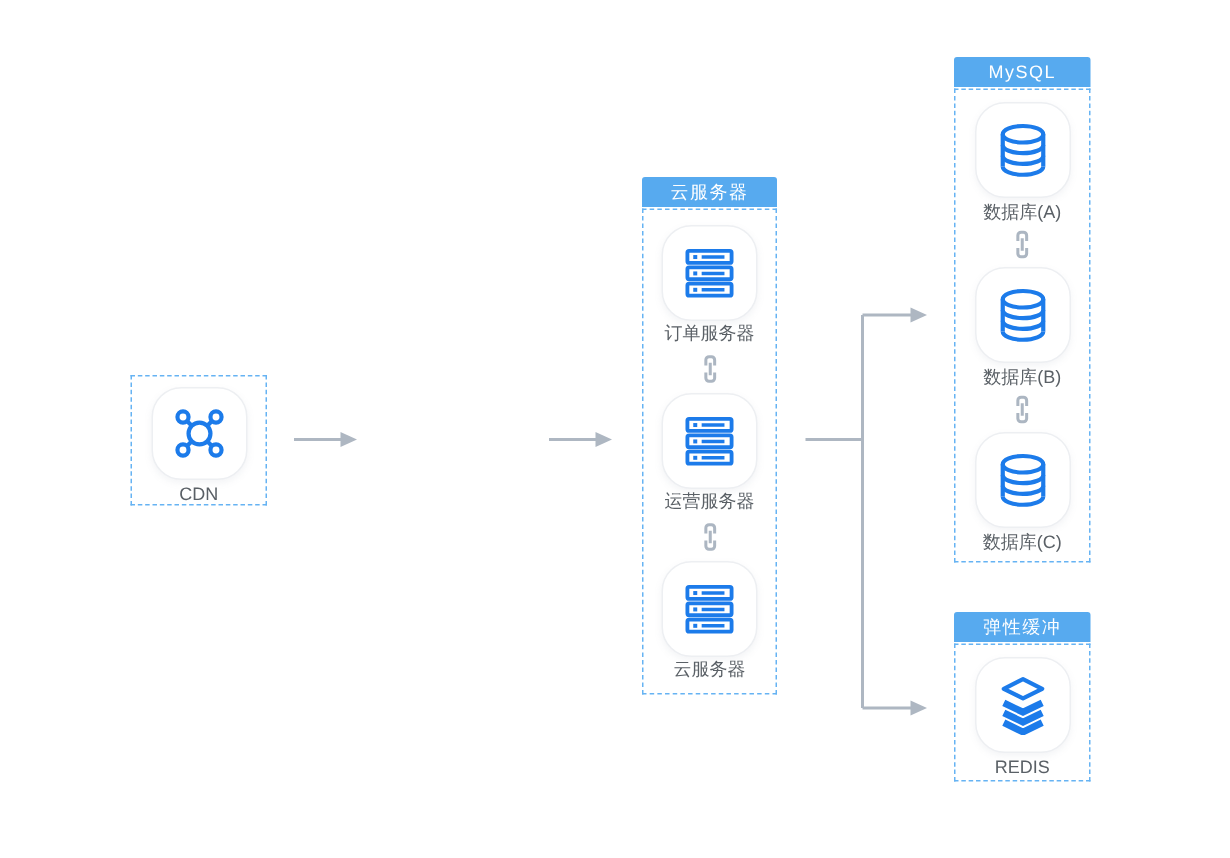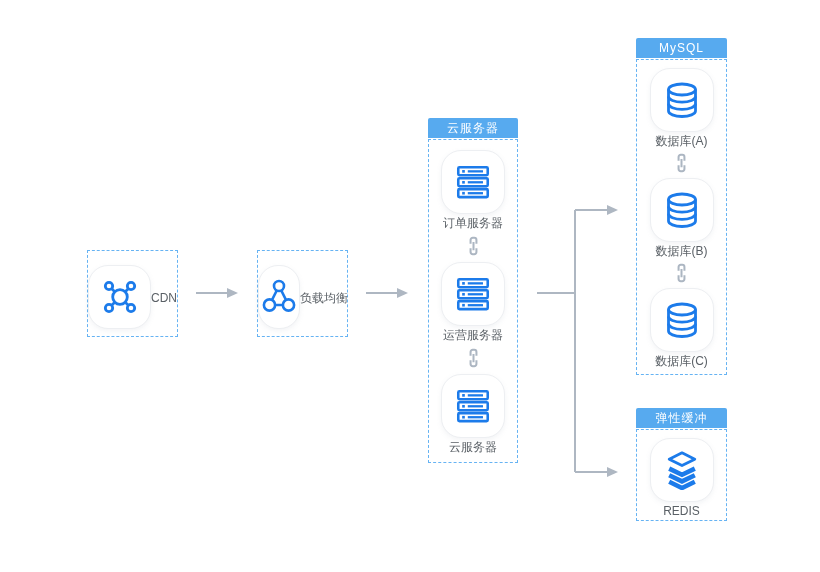--- a/index.html
+++ b/index.html
@@ -6,21 +6,21 @@
   .canvas {
     position:relative; width:820px; height:572px; background:#ffffff;
     font-family:"Liberation Sans","DejaVu Sans",sans-serif; overflow:hidden;
   }
   .connectors { position:absolute; left:0; top:0; pointer-events:none; }
 
   
   .node {
     position:absolute; width:91px; height:87px; box-sizing:border-box;
     border:1px dashed #66b3f3;
-    display:flex; flex-direction:row; align-items:center; padding-top:7px;
+    display:flex; flex-direction:column; align-items:center; padding-top:7px;
   }
   .squircle {
     width:62px; height:62px; background:#fff;
     border:1px solid #edeff2; border-radius:20px;
     display:flex; align-items:center; justify-content:center;
     box-shadow:0 2px 5px rgba(140,150,165,0.10);
   }
   .nlabel {
     margin-top:2px; font-size:12px; line-height:14px; color:#5a6066;
     white-space:nowrap;
@@ -30,21 +30,21 @@
   .group { position:absolute; }
   .ghead {
     height:20px; background:#57aaef; color:#ffffff; font-size:12px;
     display:flex; align-items:center; justify-content:center;
     border-radius:2px 2px 0 0; letter-spacing:1px;
   }
   .gbody {
     box-sizing:border-box; border:1px dashed #66b3f3; margin-top:1px;
     display:flex; flex-direction:column; align-items:center;
   }
-  .gbody.cloud  { width:90px; padding:10px 0 8px 0; }
+  .gbody.cloud  { width:90px; padding:10px 0 8px 0;font-family:Liberation Mono, monospace; }
   .gbody.mysql  { width:91px; padding:8px 0 6px 0; }
   .gbody.redis  { width:91px; padding:8px 0 2px 0; }
   .link-icon { margin:4px 0; line-height:0; }
   .gbody.cloud .link-icon { margin:5px 0; }
 </style>
 </head>
 <body>
 
 <div class="canvas">
 
@@ -129,28 +129,20 @@
 
   <div class="node" style="left:87px; top:250px;">
     <div class="squircle">
       <svg width="40" height="40">
           <use href="#sym-cdn"></use>
         </svg>
     </div>
     <div class="nlabel">CDN</div>
   </div>
 
-  <div class="node" style="left:257px; top:250px;">
-    <div class="squircle">
-      <svg width="40" height="40">
-          <use href="#sym-lb"></use>
-        </svg>
-    </div>
-    <div class="nlabel">负载均衡</div>
-  </div>
 
   <div class="group" style="left:428px; top:118px; width:90px;">
     <div class="ghead">云服务器</div>
     <div class="gbody cloud">
       <div class="squircle">
         <svg width="38" height="38">
             <use href="#sym-server"></use>
           </svg>
       </div>
       <div class="nlabel">订单服务器</div>

